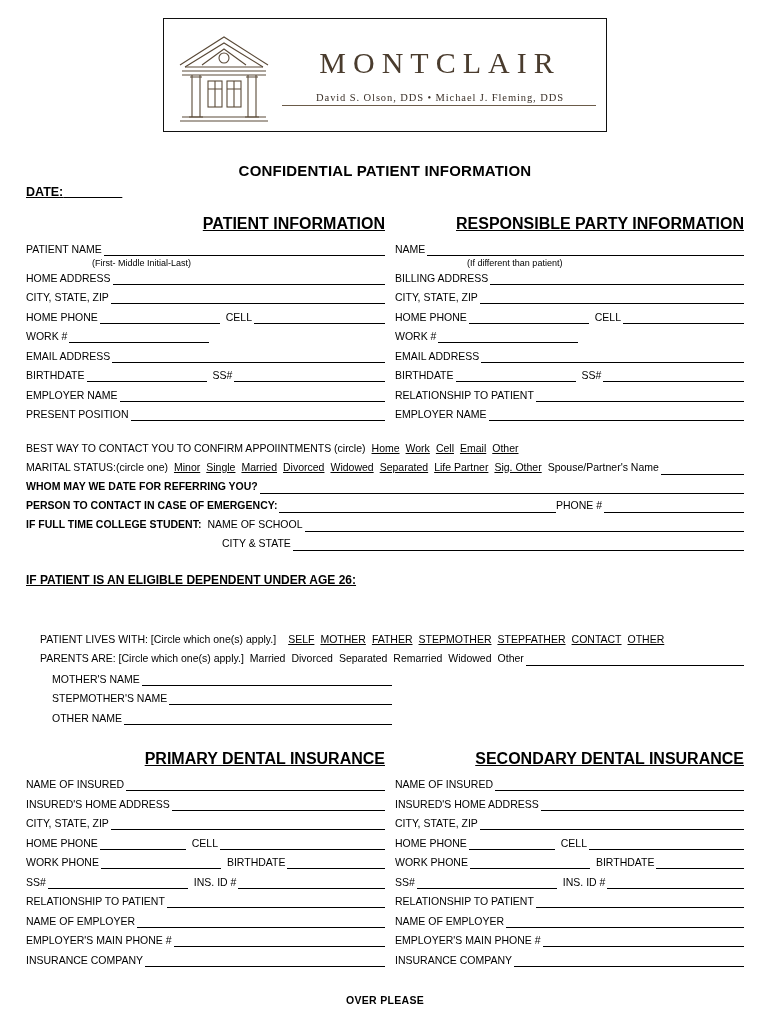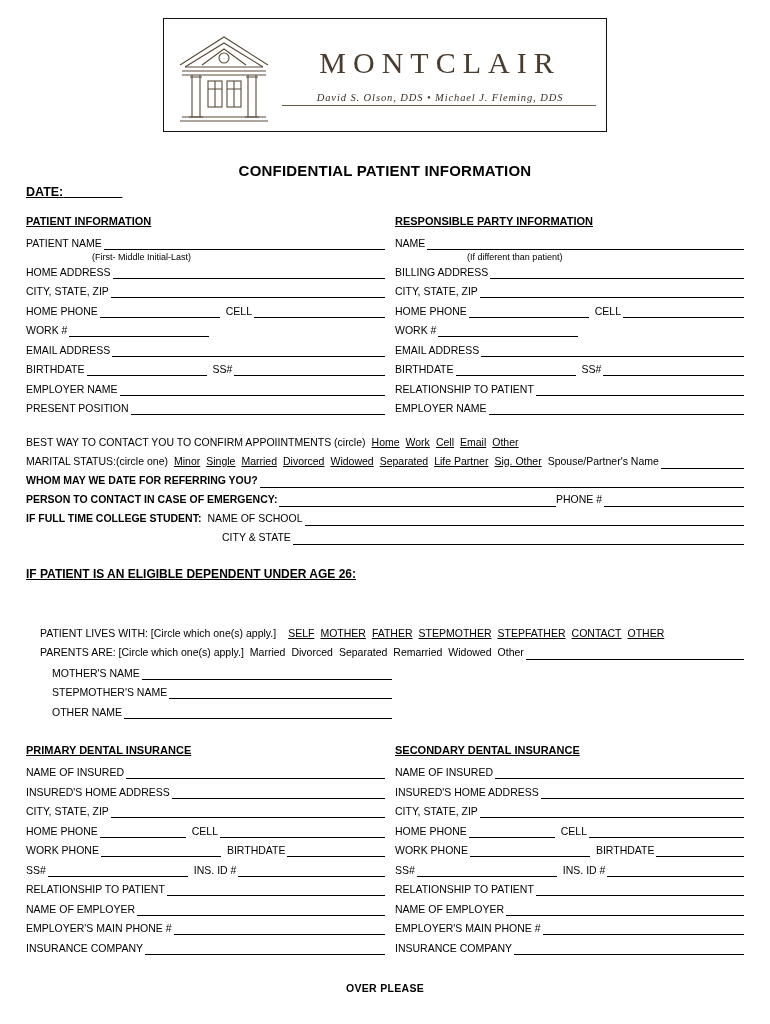--- a/index.html
+++ b/index.html
@@ -69,21 +69,20 @@
     margin-top: 4px;
     font-weight: 400;
   }
   .logo-doctors {
     font-family: "Liberation Serif", serif;
     font-size: 10.5px;
     letter-spacing: 0.9px;
     color: #3a3028;
     text-align: center;
     margin-top: 13px;
-    font-style: italic;
   }
   .logo-rule {
     position: absolute;
     left: 118px;
     right: 10px;
     top: 86px;
     border-top: 1px solid #6b5b49;
   }
 
   
@@ -119,24 +118,25 @@
     margin-top: 16px;
   }
   .col {
     width: 50%;
     box-sizing: border-box;
   }
   .col.right {
     padding-left: 10px;
   }
   .sec-head {
-    font-size: 11px;
+    font-size: 16px;
     font-weight: bold;
     text-decoration: underline;
     margin-bottom: 9px;
+    text-align: right;
   }
 
   
   .row {
     display: flex;
     align-items: flex-end;
     font-size: 10.5px;
     line-height: 14px;
     margin-bottom: 5.5px;
     white-space: nowrap;

